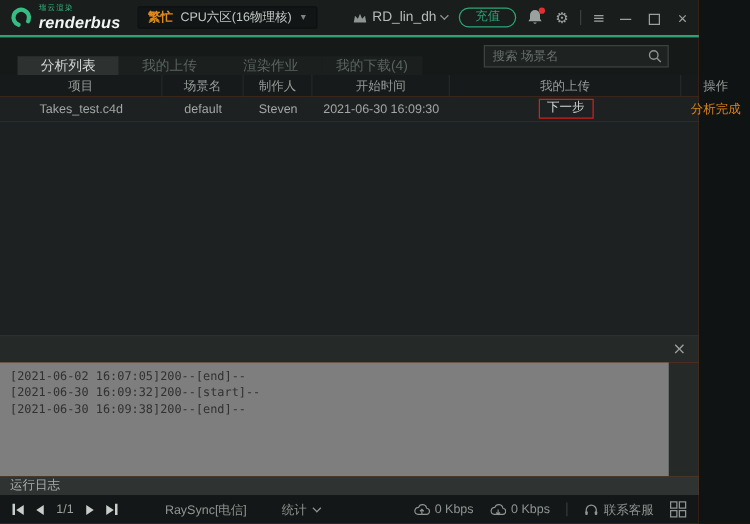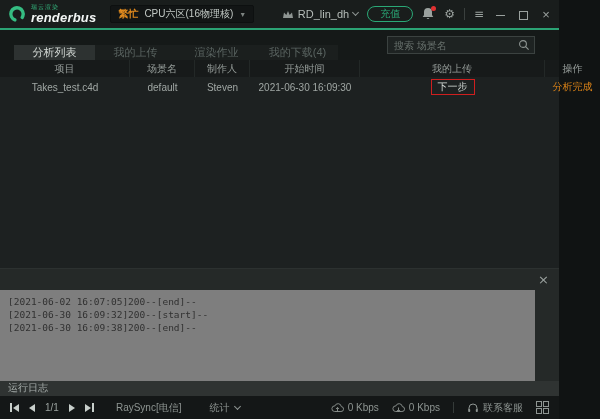--- a/index.html
+++ b/index.html
@@ -64,21 +64,21 @@
 
   
   .statusbar { height:23px; background:#141717; display:flex; align-items:center; padding:0 10px; flex:none; margin-top:auto; }
   .pager { display:flex; align-items:center; gap:10px; }
   .pg-btn { display:flex; align-items:center; gap:1px; cursor:pointer; }
   .tri-l { width:0; height:0; border-top:4px solid transparent; border-bottom:4px solid transparent; border-right:6px solid #c8cfcb; }
   .tri-r { width:0; height:0; border-top:4px solid transparent; border-bottom:4px solid transparent; border-left:6px solid #c8cfcb; }
   .pg-bar { width:2px; height:9px; background:#c8cfcb; }
   .page-ind { font-size:10px; color:#9aa19e; }
   .sb-label { font-size:10px; color:#8e9592; }
-  .transfer { margin-left:22px; cursor:pointer; }
+  .transfer { margin-left:38px; cursor:pointer; }
   .stats-group { margin-left:28px; display:flex; align-items:center; gap:6px; cursor:pointer; }
   .sb-right { margin-left:auto; display:flex; align-items:center; gap:13px; }
   .speed-group { display:flex; align-items:flex-end; gap:4px; }
   .sb-div { width:1px; height:11px; background:#353b39; }
   .support-group { display:flex; align-items:center; gap:4px; cursor:pointer; }
   .qr-icon { display:grid; grid-template-columns:6px 6px; grid-template-rows:6px 6px; gap:1px; cursor:pointer; }
   .qr-icon span { border:1.5px solid #8e9592; }
   svg { display:block; }
 </style>
 </head>

